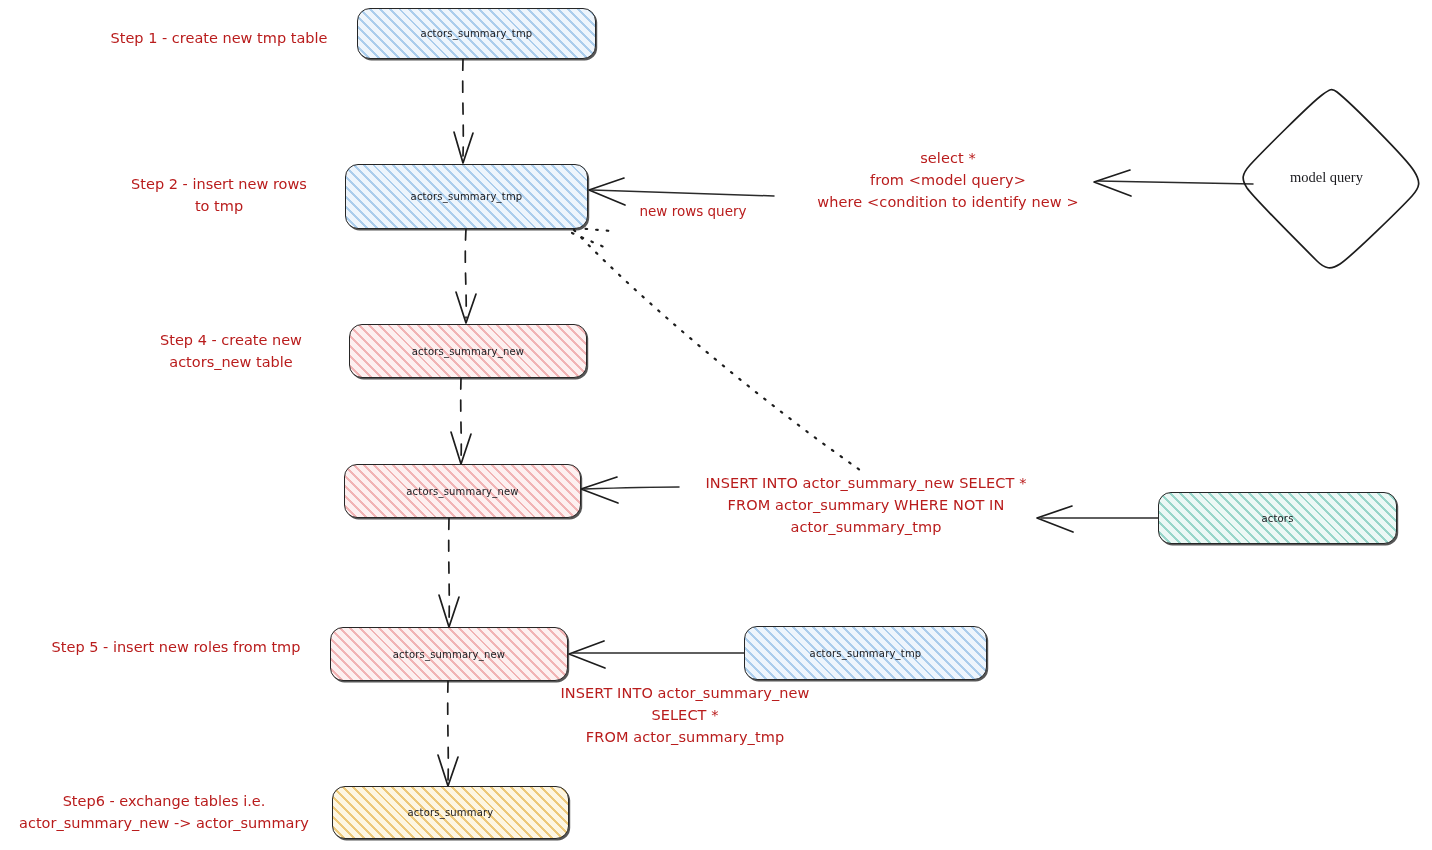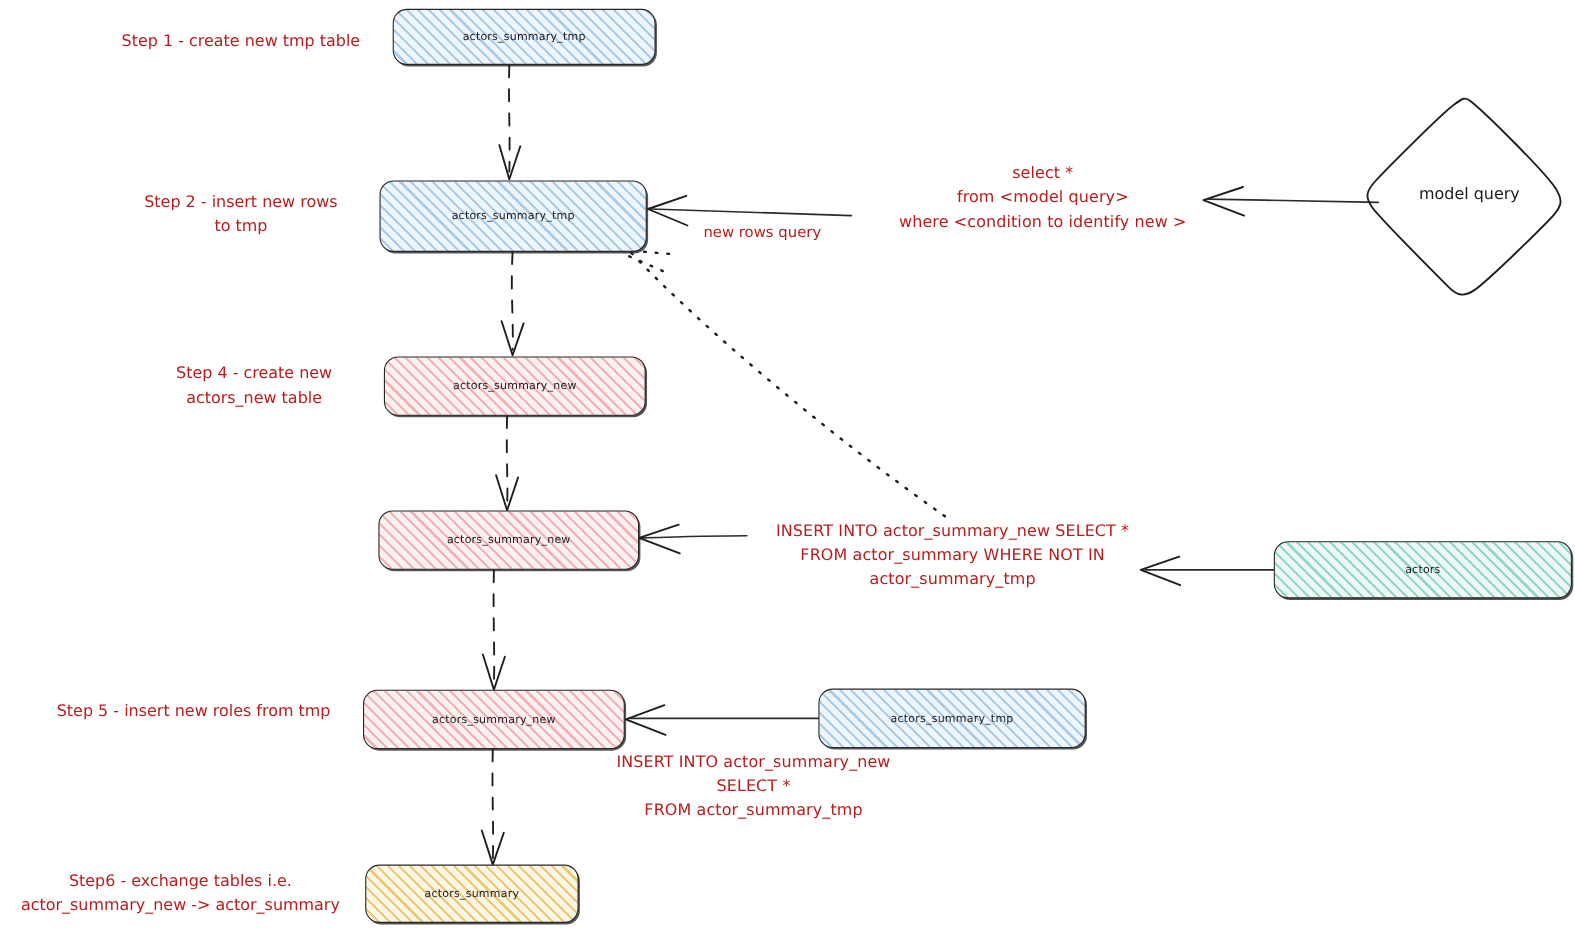--- a/index.html
+++ b/index.html
@@ -159,33 +159,33 @@
   </div>
 
   <div class="node box red" style="left:344px;top:464px;width:237px;height:54px;">
     <span class="cap">actors_summary_new</span>
   </div>
 
   <div class="node box red" style="left:330px;top:627px;width:238px;height:54px;">
     <span class="cap">actors_summary_new</span>
   </div>
 
-  <div class="node box yellow" style="left:332px;top:786px;width:194px;height:53px;">
+  <div class="node box yellow" style="left:332px;top:786px;width:237px;height:53px;">
     <span class="cap">actors_summary</span>
   </div>
 
   <div class="node box blue" style="left:744px;top:626px;width:243px;height:54px;">
     <span class="cap">actors_summary_tmp</span>
   </div>
 
-  <div class="node box green" style="left:1158px;top:492px;width:271px;height:52px;justify-content:center;">
+  <div class="node box green" style="left:1158px;top:492px;width:239px;height:52px;justify-content:center;">
     <span class="cap">actors</span>
   </div>
 
-  <div class="diamond-label" style="left:1290px;top:169px;">model query</div>
+  <div class="diamond-label" style="left:1290px;top:169px;font-family:Liberation Serif, serif;">model query</div>
 
   <div class="lbl small" style="left:600px;top:201px;width:186px;">new rows query</div>
 
   <div class="lbl sqlmono" style="left:798px;top:148px;width:300px;">select *
 from &lt;model query&gt;
 where &lt;condition to identify new &gt;</div>
 
   <div class="lbl sqlmono" style="left:680px;top:473px;width:372px;">INSERT INTO actor_summary_new SELECT *
 FROM actor_summary WHERE NOT IN
 actor_summary_tmp</div>

